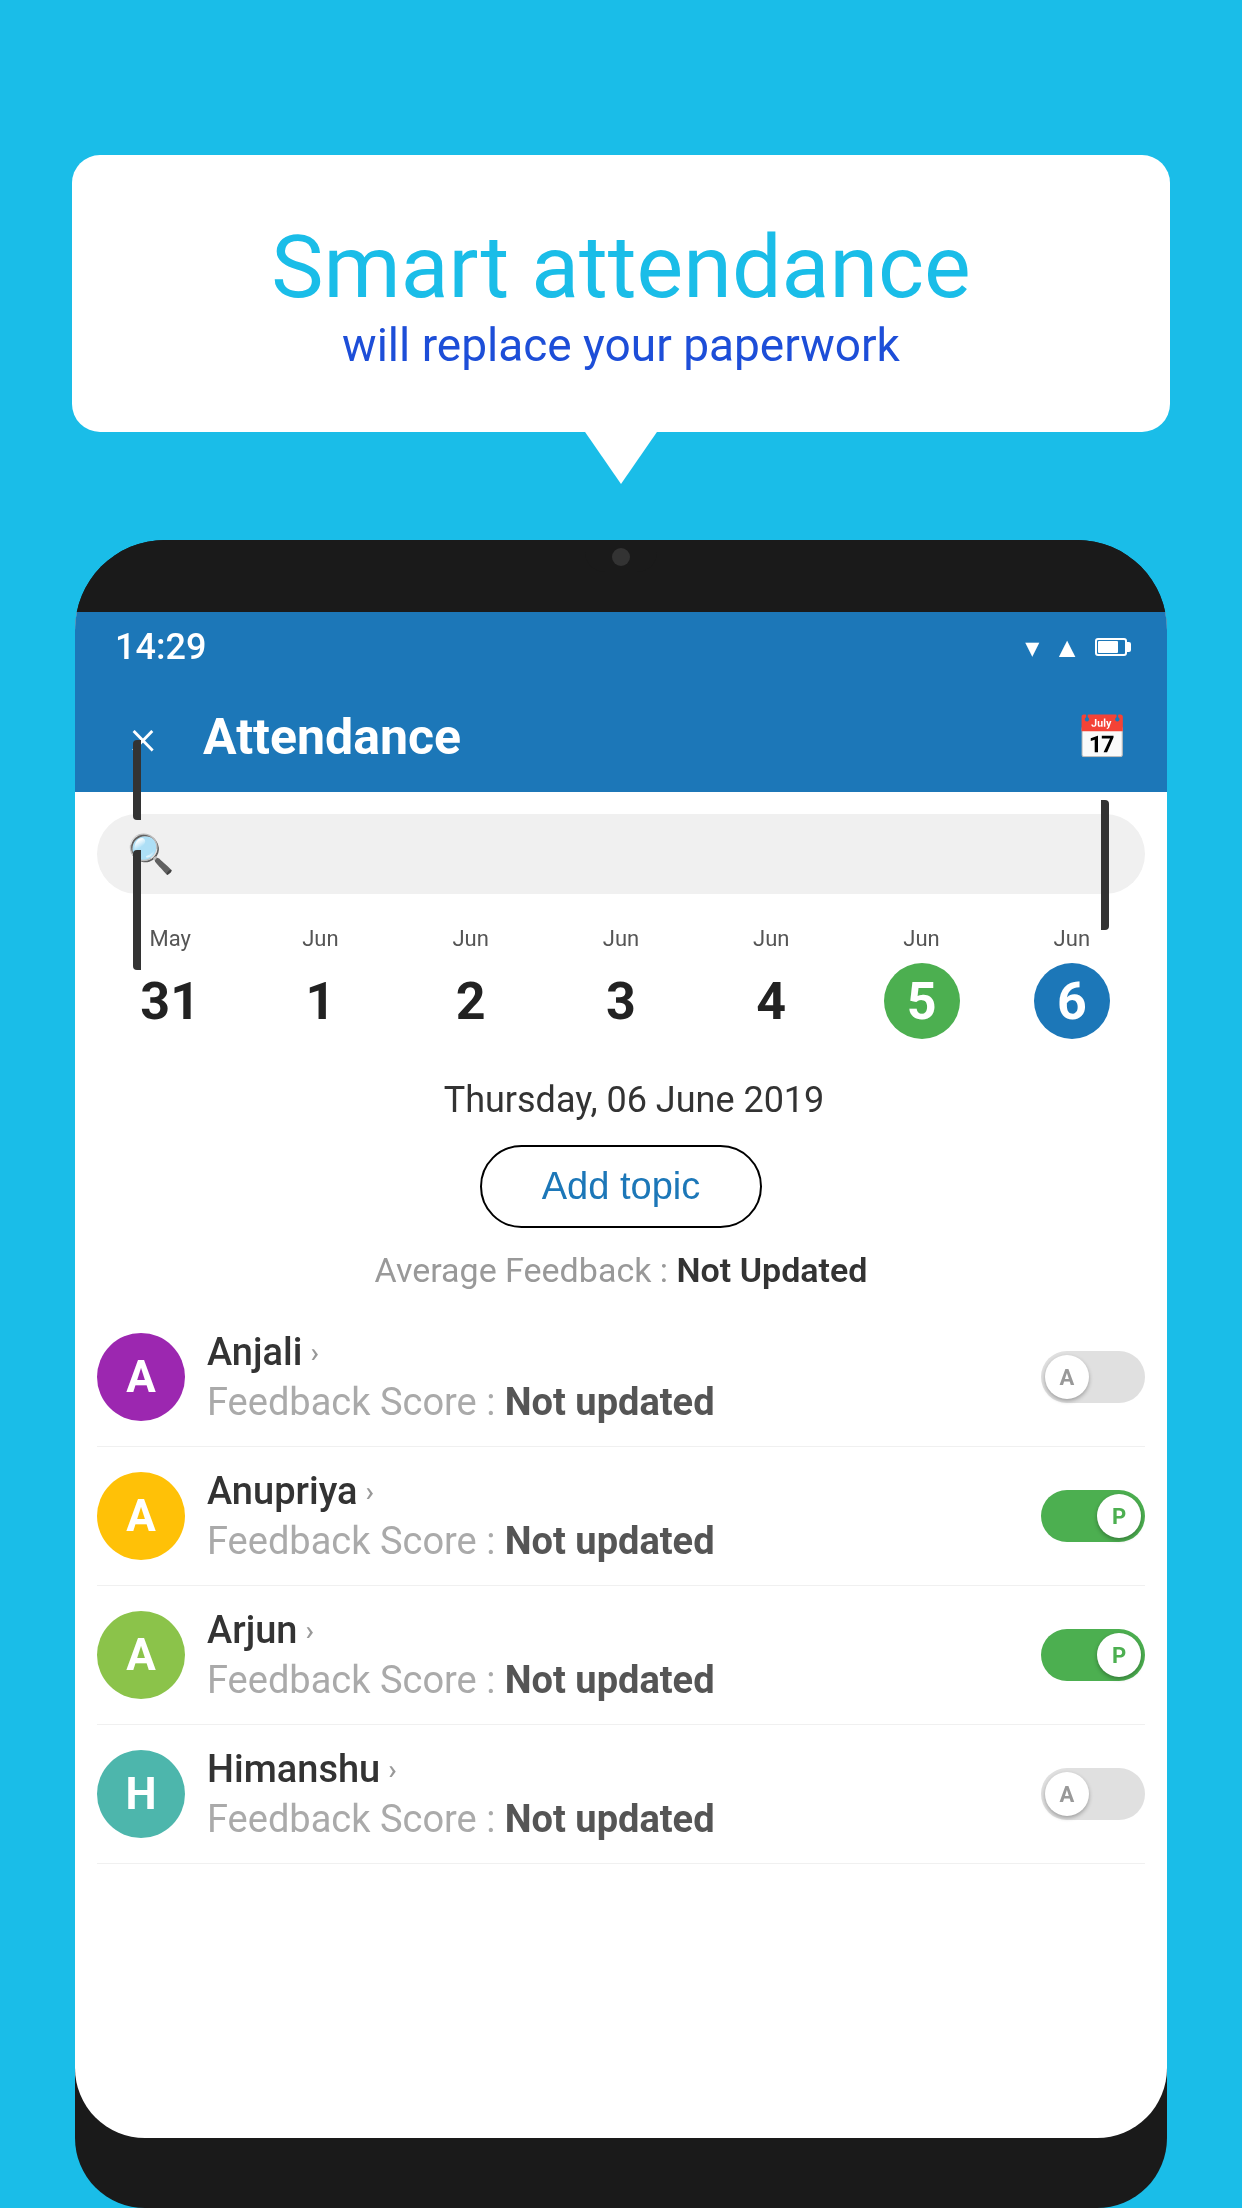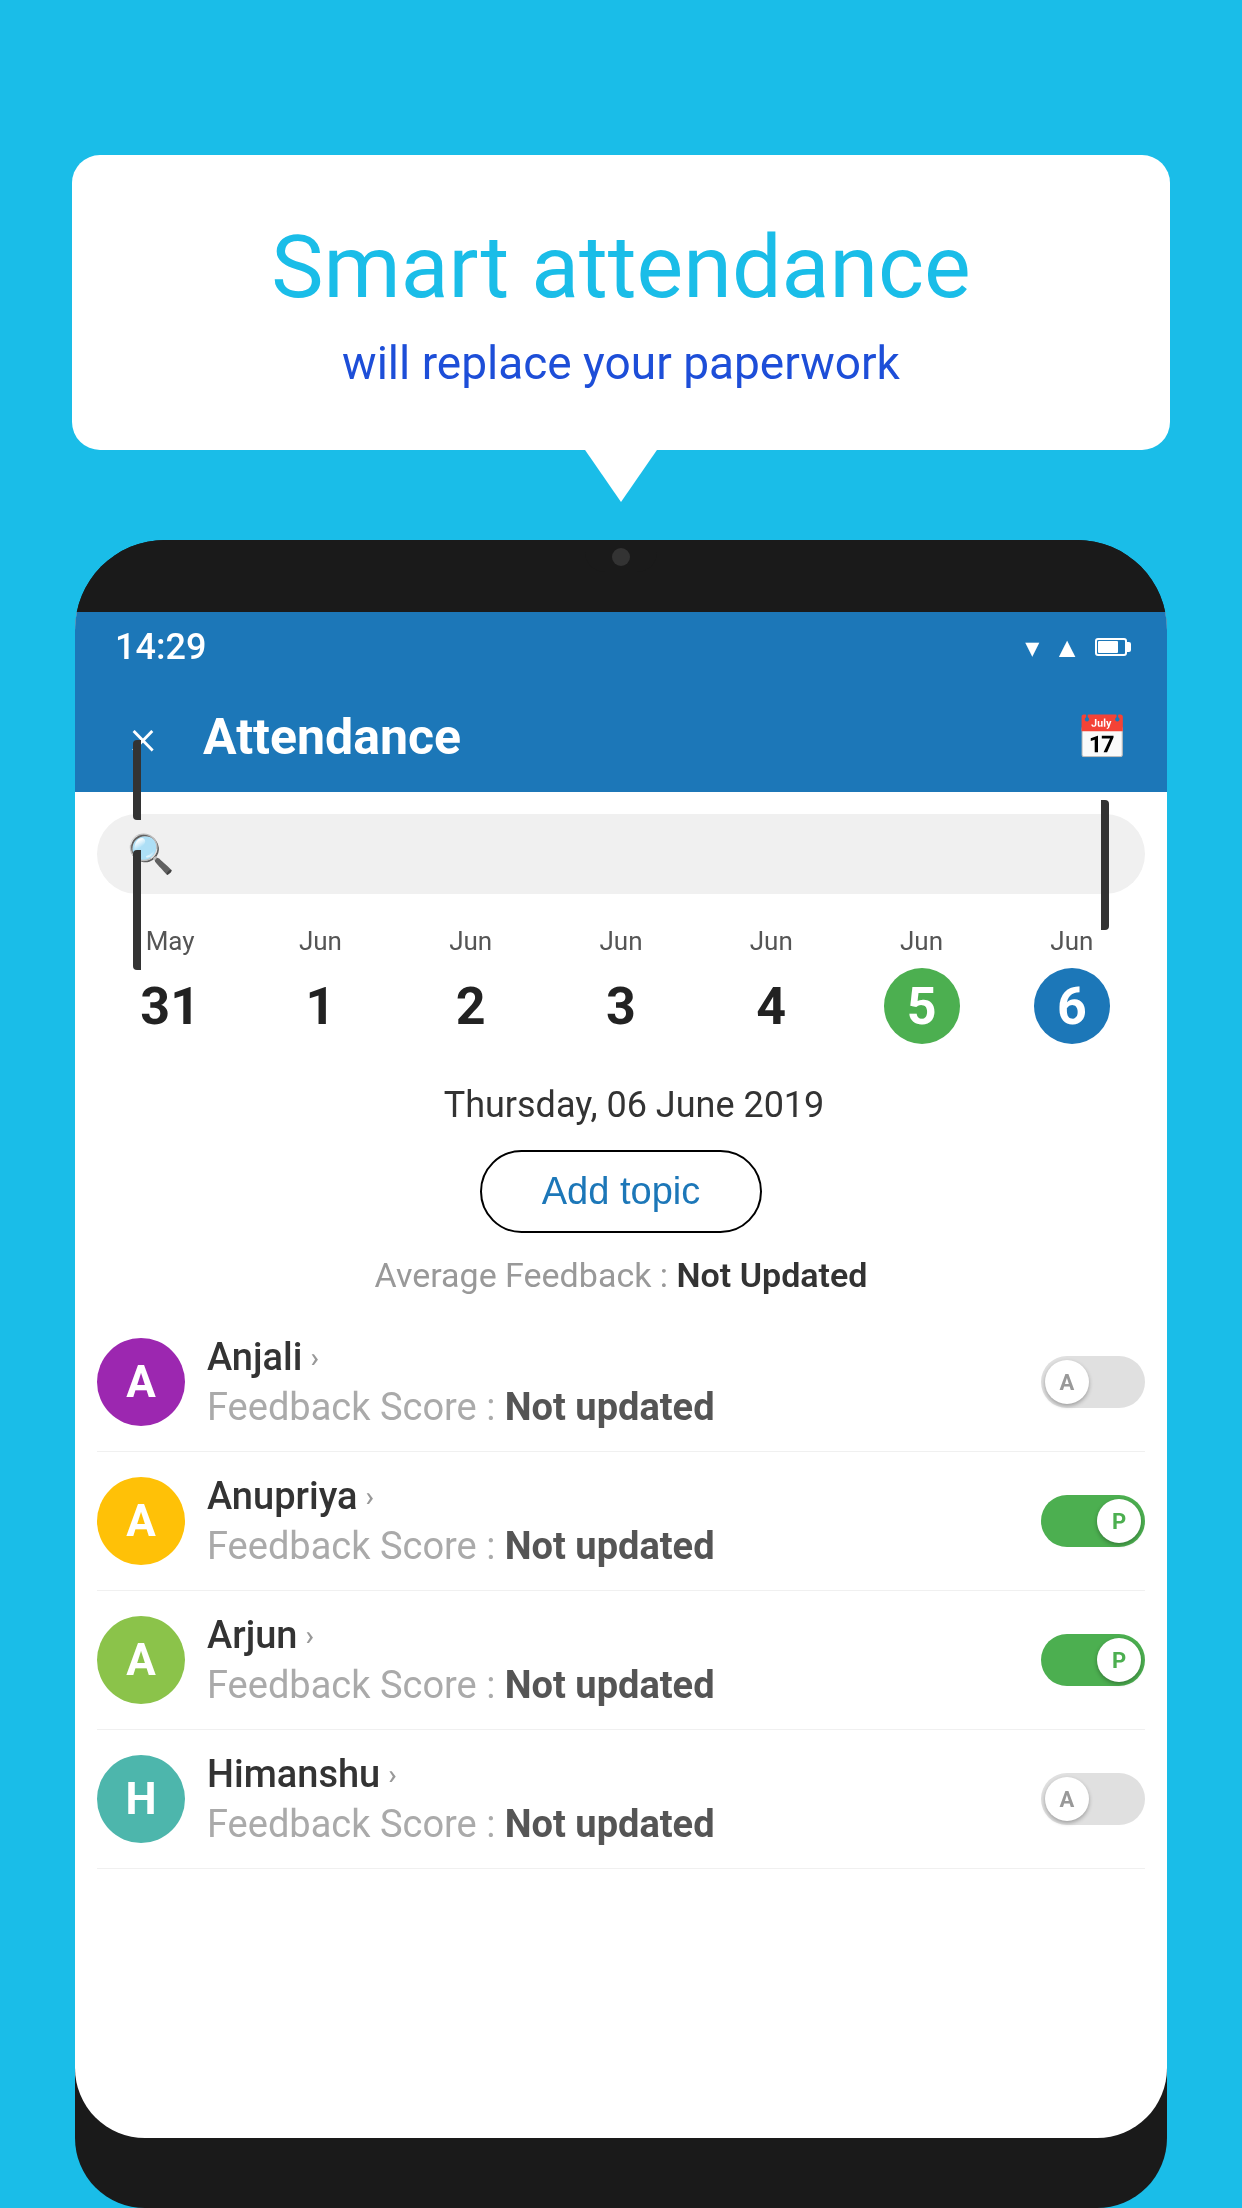--- a/index.html
+++ b/index.html
@@ -33,21 +33,20 @@
       width: 0;
       height: 0;
       border-left: 38px solid transparent;
       border-right: 38px solid transparent;
       border-top: 55px solid white;
     }
     .bubble-title {
       color: #1ABDE8;
       font-size: 88px;
       font-weight: 400;
-      margin-bottom: 18px;
     }
     .bubble-subtitle {
       color: #1d4ed8;
       font-size: 46px;
       font-weight: 400;
     }
 
     
     .phone-frame {
       position: absolute;
@@ -181,21 +180,21 @@
       align-items: center;
       padding: 10px 20px;
       gap: 0;
     }
     .date-item {
       flex: 1;
       text-align: center;
       cursor: pointer;
     }
     .date-month {
-      font-size: 26px;
+      font-size: 22px;
       color: #555;
       margin-bottom: 6px;
     }
     .date-num {
       font-size: 52px;
       font-weight: 700;
       color: #222;
       width: 76px;
       height: 76px;
       display: flex;

